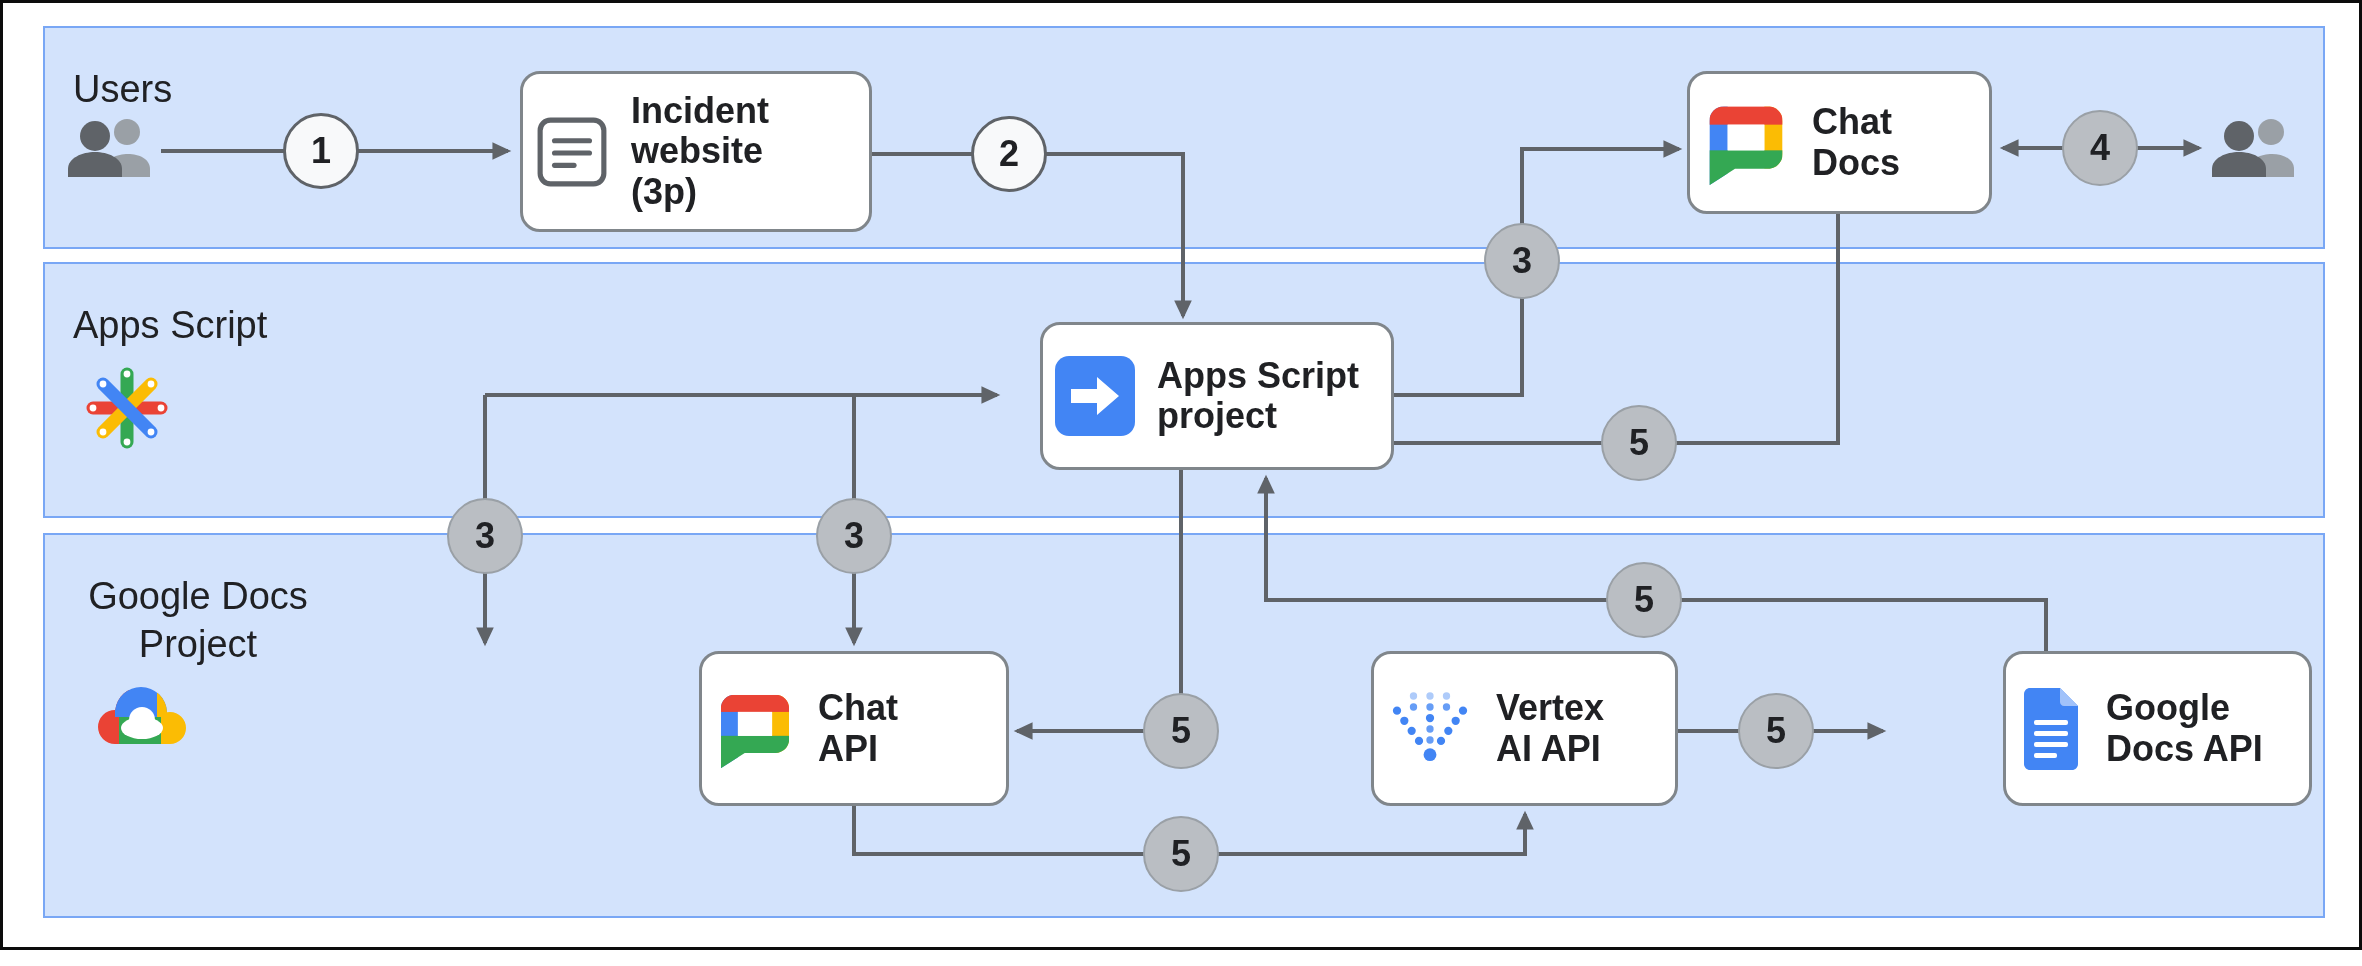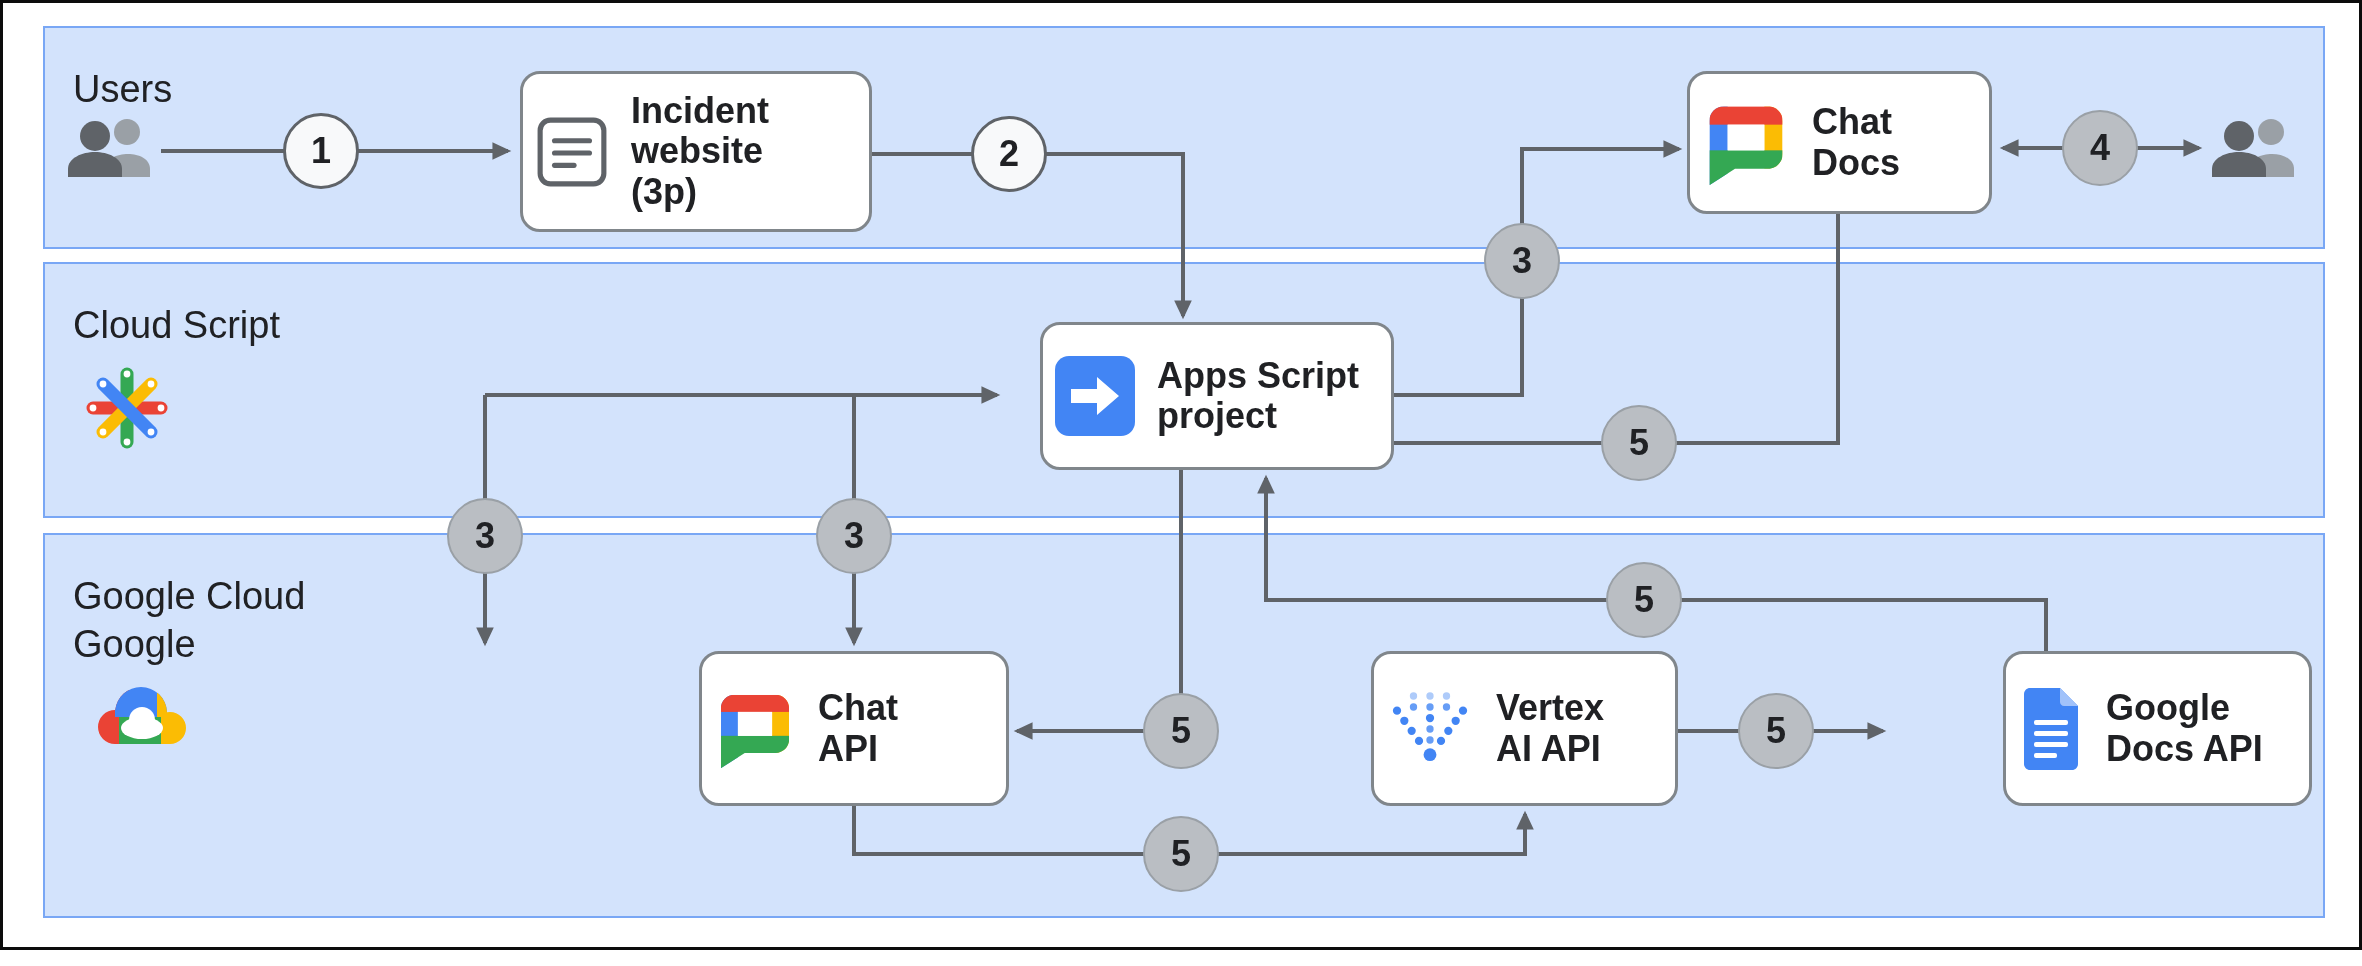--- a/index.html
+++ b/index.html
@@ -9,20 +9,21 @@
     color:var(--text,#202124);
   }
   .frame{
     position:absolute;left:0;top:0;width:2362px;height:950px;
     box-sizing:border-box;border:3px solid #0c0c0c;background:#ffffff;overflow:hidden;
   }
   .band{
     position:absolute;box-sizing:border-box;z-index:0;
     background:var(--band-fill,#d3e3fc);
     border:2px solid var(--band-border,#79a7f5);
+    text-align:center;
   }
   .band-label{
     position:absolute;left:28px;top:38px;font-size:38px;line-height:1.25;
     color:var(--text,#202124);font-weight:400;
   }
   .band-logo{position:absolute;z-index:2;}
   .wires{position:absolute;left:0;top:0;z-index:1;}
   .wire{fill:none;stroke:var(--wire,#5f6368);stroke-width:4;}
   .ah{fill:var(--wire,#5f6368);}
   .node{
@@ -46,21 +47,21 @@
 </head>
 <body>
 
 <div class="frame">
 
   <div class="band" style="left:40px;top:23px;width:2282px;height:223px">
     <div class="band-label">Users</div>
   </div>
 
   <div class="band" style="left:40px;top:259px;width:2282px;height:256px">
-    <div class="band-label">Cloud Script</div>
+    <div class="band-label">Apps Script</div>
     <div class="band-logo" style="left:34px;top:96px">
       <svg width="96" height="96" viewBox="0 0 96 96">
         <g stroke-width="13" stroke-linecap="round" fill="none">
           <line x1="14" y1="48" x2="82" y2="48" stroke="#EA4335"></line>
           <line x1="48" y1="14" x2="48" y2="82" stroke="#34A853"></line>
           <line x1="24" y1="72" x2="72" y2="24" stroke="#FBBC04"></line>
           <line x1="24" y1="24" x2="72" y2="72" stroke="#4285F4"></line>
         </g>
         <g fill="#ffffff">
           <circle cx="14" cy="48" r="3.4"></circle>
@@ -70,21 +71,21 @@
           <circle cx="24" cy="72" r="3.4"></circle>
             <circle cx="72" cy="24" r="3.4"></circle>
           <circle cx="24" cy="24" r="3.4"></circle>
             <circle cx="72" cy="72" r="3.4"></circle>
         </g>
       </svg>
     </div>
   </div>
 
   <div class="band" style="left:40px;top:530px;width:2282px;height:385px">
-    <div class="band-label" style="width:250px">Google Cloud Google</div>
+    <div class="band-label" style="width:250px">Google Docs Project</div>
     <div class="band-logo" style="left:40px;top:140px">
       <svg width="112" height="84" viewBox="0 0 112 84">
         <defs>
           <clipPath id="cloudClip">
             <circle cx="30" cy="52" r="17"></circle>
             <circle cx="56" cy="38" r="26"></circle>
             <circle cx="85" cy="53" r="16"></circle>
             <rect x="30" y="50" width="55" height="19"></rect>
           </clipPath>
         </defs>

